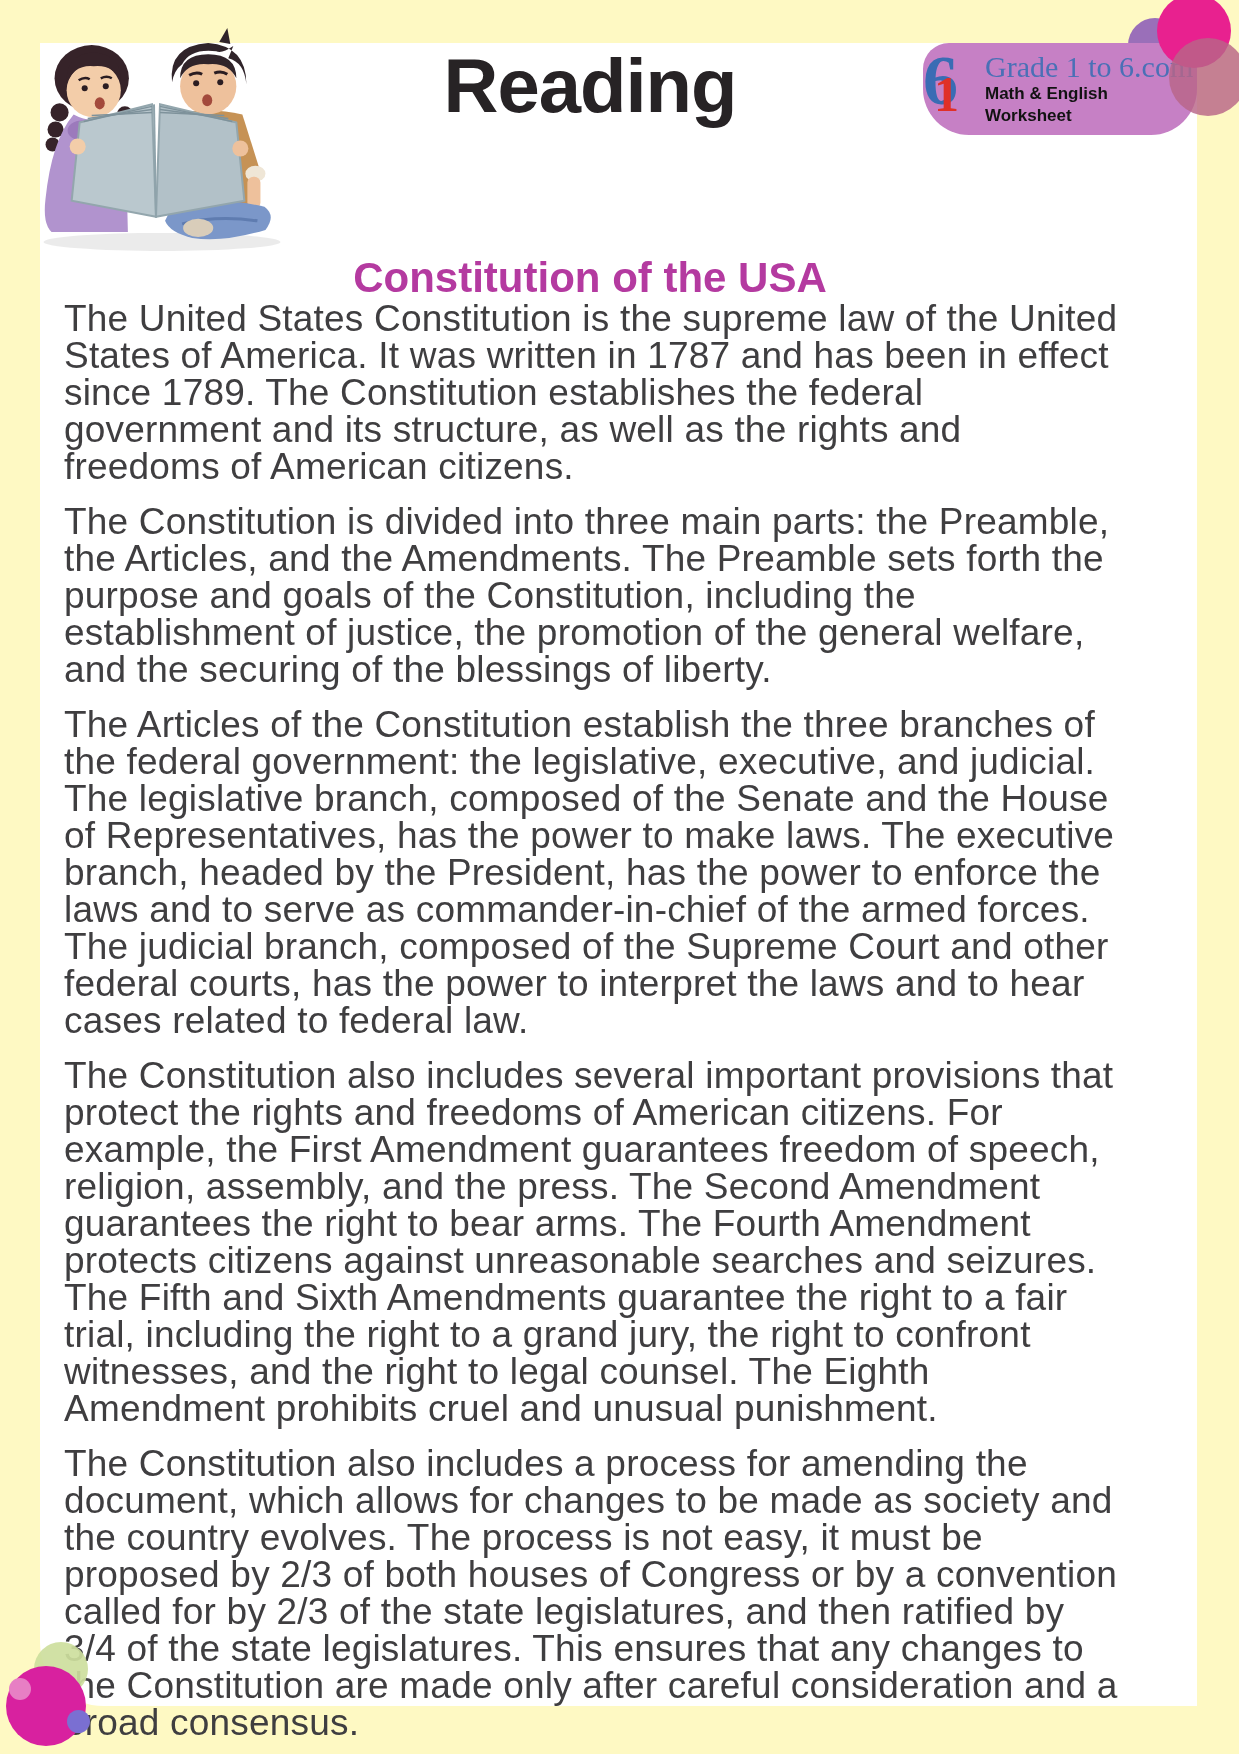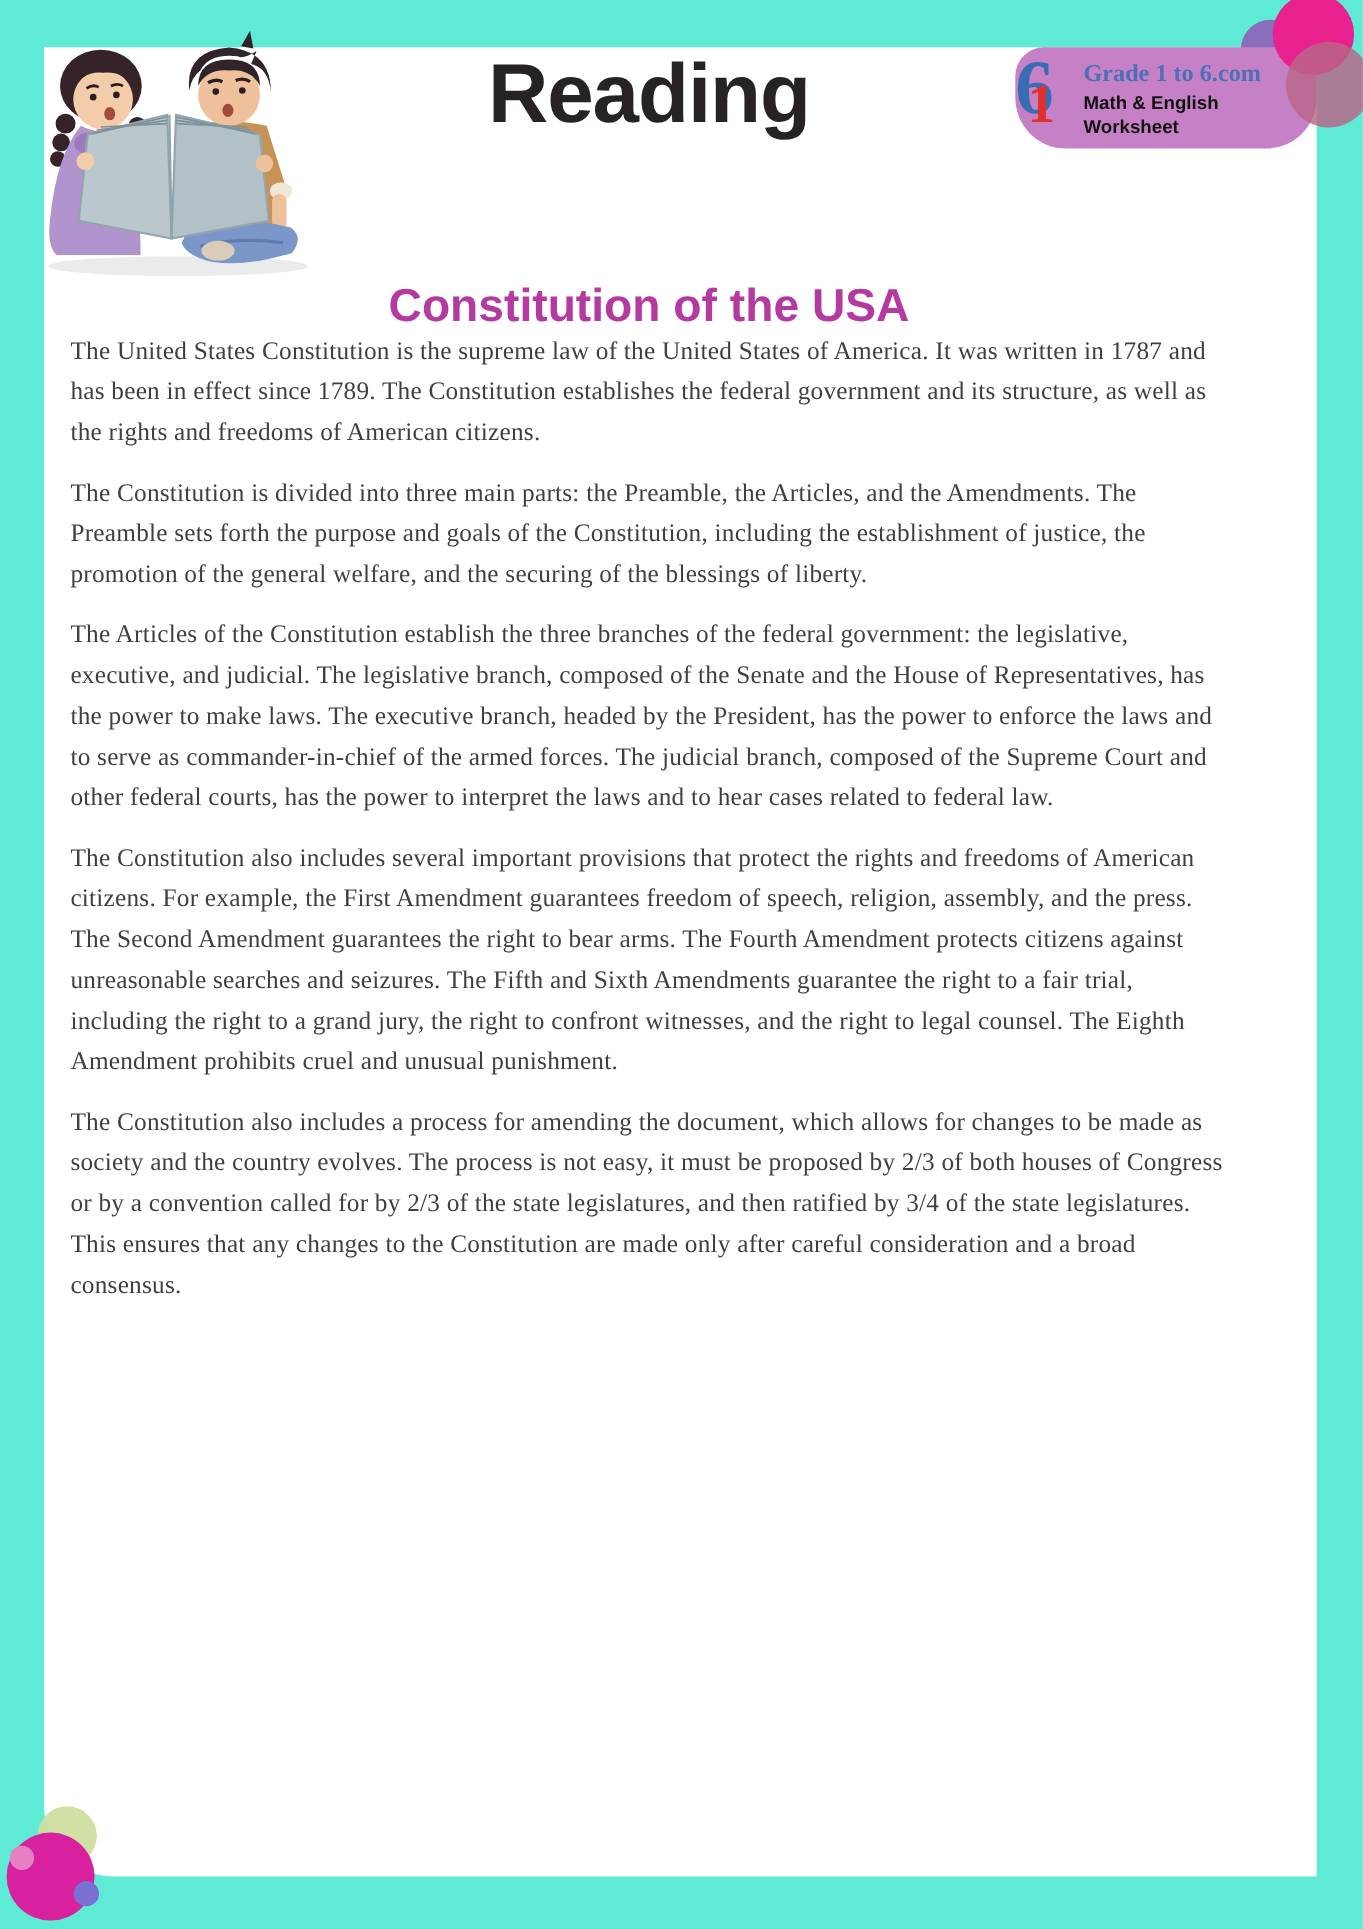--- a/index.html
+++ b/index.html
@@ -1,39 +1,39 @@
 <!DOCTYPE html>
 <html><head>
 <meta charset="utf-8">
 <style>
   html,body{margin:0;padding:0;}
   body{font-family:"Liberation Sans",sans-serif;}
-  .page{position:relative;width:1239px;height:1754px;background:#5eead4;overflow:hidden;}
+  .page{position:relative;width:1239px;height:1754px;background:#fef9c3;overflow:hidden;}
   .sheet{position:absolute;left:40px;top:43px;width:1157px;height:1663px;background:#ffffff;
          border-radius:0 0 0 64px;z-index:1;}
   
   .header-title{position:absolute;left:160px;top:46px;width:860px;text-align:center;z-index:2;}
   .title-line{font-weight:800;font-size:76px;line-height:80px;color:#272325;letter-spacing:-1px;}
   .subtitle{position:absolute;left:160px;top:254px;width:860px;text-align:center;
             font-size:42px;font-weight:bold;color:#b43aa0;z-index:2;}
   
   .badge{position:absolute;top:43px;right:42px;width:274px;height:92px;background:#c680c5;
          border-radius:26px 0 46px 46px;display:flex;align-items:center;justify-content:center;
          gap:8px;z-index:3;}
   .badge-logo{position:relative;width:54px;height:74px;flex:0 0 auto;}
   .logo-six{position:absolute;left:0;top:-6px;font-family:"Liberation Serif",serif;font-weight:bold;
             font-size:70px;line-height:70px;color:#3a6cb4;}
   .logo-one{position:absolute;left:11px;top:17px;font-family:"Liberation Serif",serif;font-weight:bold;
             font-size:50px;line-height:50px;color:#e03028;}
   .badge-text{display:flex;flex-direction:column;align-items:flex-start;}
-  .brand-name{font-family:"Liberation Serif",serif;font-weight:bold;font-size:22px;line-height:32px;color:#4a70b6;}
+  .brand-name{font-family:"Liberation Serif",serif;font-weight:normal;font-size:30px;line-height:32px;color:#4a70b6;}
   .brand-tagline{font-weight:bold;font-size:17px;line-height:22px;color:#121212;}
   
   .passage{position:absolute;left:64px;top:300px;width:1060px;z-index:2;}
-  .passage p{margin:0 0 18px 0;font-size:23px;line-height:37px;color:#3f3e40;letter-spacing:0.2px;font-family:Liberation Serif, serif;}
+  .passage p{margin:0 0 18px 0;font-size:37px;line-height:37px;color:#3f3e40;letter-spacing:0.2px;}
   
   .footer{position:absolute;left:0;bottom:0;width:100%;height:48px;display:flex;
           align-items:center;justify-content:center;z-index:2;}
   .footer-text{font-family:"Liberation Serif",serif;font-size:21px;color:#3e3545;}
   
   .circle{position:absolute;border-radius:50%;}
   .c-violet{left:1128px;top:18px;width:54px;height:54px;background:#8f5fb8;opacity:.9;z-index:2;}
   .c-pink-top{left:1157px;top:-6px;width:74px;height:74px;background:#e8218f;z-index:4;}
   .c-mauve{left:1169px;top:38px;width:78px;height:78px;background:#b86587;opacity:.82;z-index:4;}
   .c-lime{left:34px;top:1642px;width:54px;height:54px;background:#cdde9d;opacity:.92;z-index:4;}

